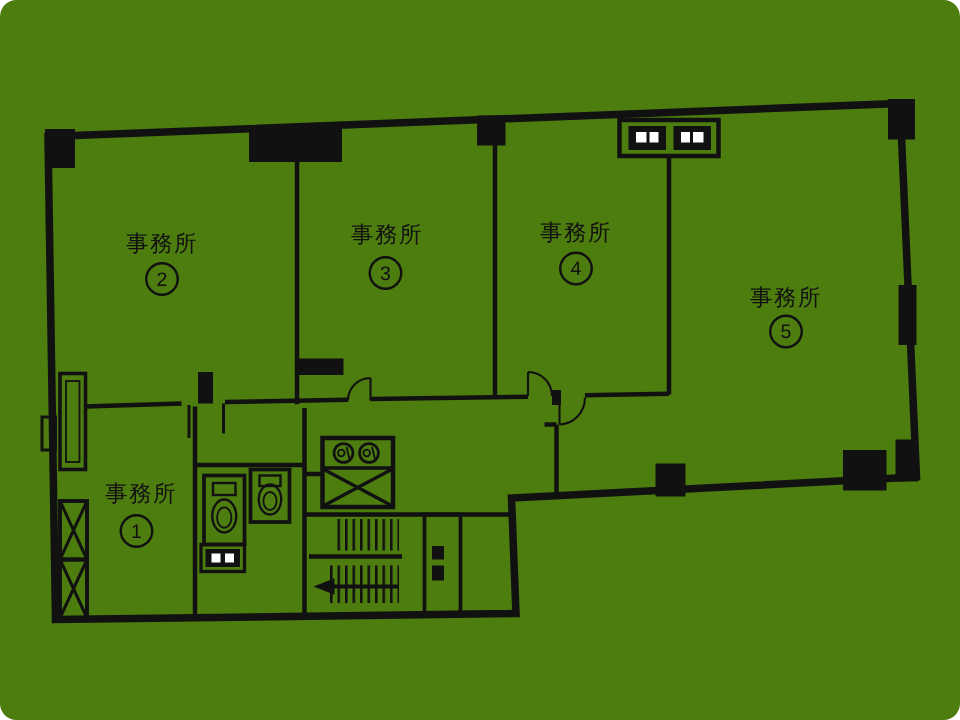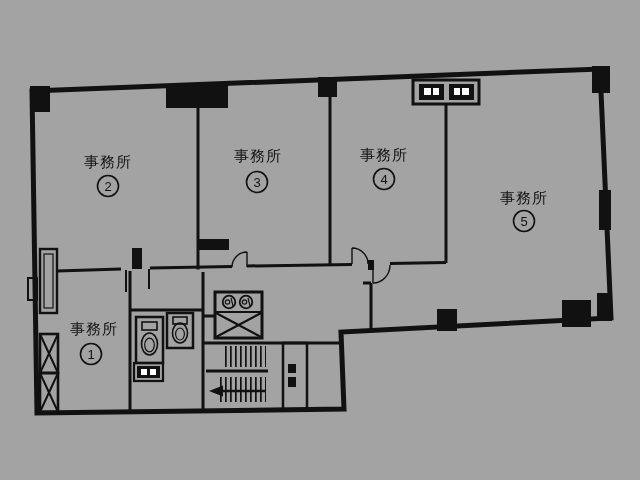--- a/index.html
+++ b/index.html
@@ -1,16 +1,16 @@
 <!DOCTYPE html>
 <html><head>
 <meta charset="utf-8">
 <style>
   html,body{margin:0;padding:0;background:#ffffff;}
-  #stage{position:relative;width:640px;height:480px;background:#a3a3a3;overflow:hidden;}
+  #stage{position:relative;width:640px;height:480px;background:#4d7c0f;overflow:hidden;border-radius:11px;}
   svg{display:block;}
   .ln{stroke:#111111;fill:none;stroke-linecap:butt;}
   .f{fill:#111111;stroke:none;}
   .wf{fill:#ffffff;stroke:none;}
   text{font-family:"Liberation Sans","DejaVu Sans",sans-serif;fill:#111111;}
   .room-name{font-size:15px;letter-spacing:1px;}
   .room-num{font-size:13px;}
 </style>
 </head>
 <body>

